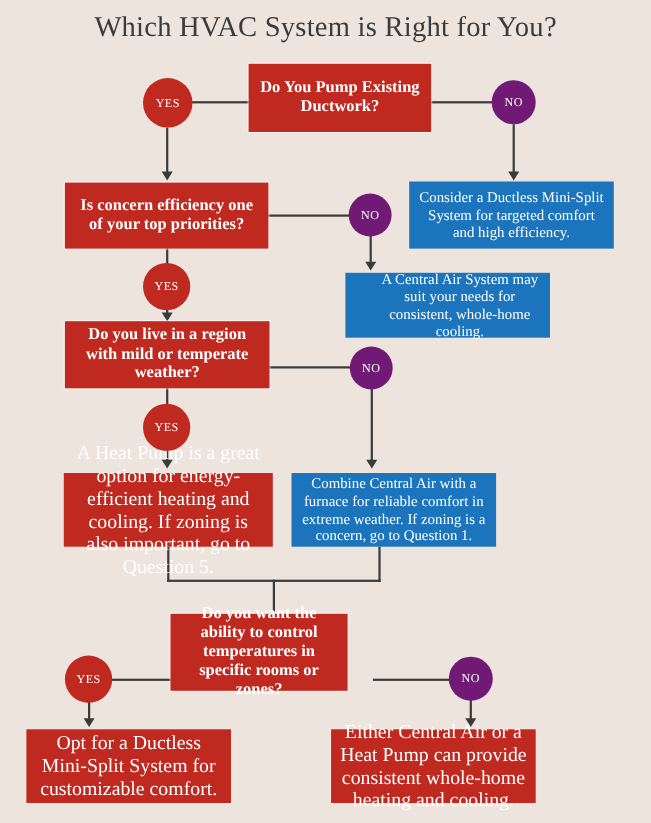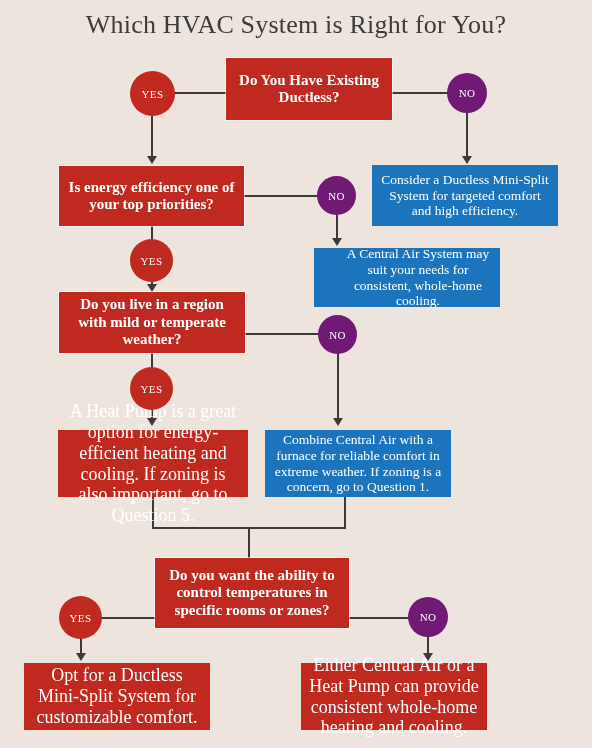--- a/index.html
+++ b/index.html
@@ -103,39 +103,39 @@
 
 <div id="canvas">
 
   <div class="title">Which HVAC System is Right for You?</div>
 
   <div class="line h-line" style="left:173px; top:92px; width:55px;"></div>
 
   <div class="line h-line" style="left:391px; top:92px; width:57px;"></div>
 
   <div class="node q-box" style="left:226px; top:58px; width:166px; height:62px;">
-    <span>Do You Have Existing Ductless?</span>
+    <span>Do You Pump Existing Ductwork?</span>
   </div>
 
   <div class="circle c-red" style="left:130px; top:71px; width:45px; height:45px;">
     <span>YES</span>
   </div>
 
   <div class="circle c-blue" style="left:447px; top:73px; width:40px; height:40px;">
     <span>NO</span>
   </div>
 
   <div class="line v-line" style="left:151px; top:116px; width:2px; height:42px;"></div>
   <div class="arrow-down" style="left:147px; top:156px;"></div>
 
   <div class="line v-line" style="left:466px; top:113px; width:2px; height:44px;"></div>
   <div class="arrow-down" style="left:462px; top:156px;"></div>
 
   <div class="node q-box" style="left:59px; top:166px; width:185px; height:60px;">
-    <span>Is energy efficiency one of your top priorities?</span>
+    <span>Is concern efficiency one of your top priorities?</span>
   </div>
 
   <div class="node a-blue" style="left:372px; top:165px; width:186px; height:61px;">
     <span>Consider a Ductless Mini-Split System for targeted comfort and high efficiency.</span>
   </div>
 
   <div class="line h-line" style="left:243px; top:195px; width:76px;"></div>
   <div class="circle c-blue" style="left:317px; top:176px; width:39px; height:39px;">
     <span>NO</span>
   </div>
@@ -179,21 +179,21 @@
 
   <div class="node a-blue" style="left:265px; top:430px; width:186px; height:67px;">
     <span>Combine Central Air with a furnace for reliable comfort in extreme weather. If zoning is a concern, go to Question 1.</span>
   </div>
 
   <div class="line v-line" style="left:152px; top:497px; width:2px; height:32px;"></div>
   <div class="line v-line" style="left:344px; top:497px; width:2px; height:32px;"></div>
   <div class="line h-line" style="left:152px; top:527px; width:194px;"></div>
   <div class="line v-line" style="left:248px; top:527px; width:2px; height:32px;"></div>
 
-  <div class="node q-box" style="left:155px; top:558px; width:194px; height:70px;">
+  <div class="node q-box" style="left:155px; top:558px; width:161px; height:70px;">
     <span>Do you want the ability to control temperatures in specific rooms or zones?</span>
   </div>
 
   <div class="line h-line" style="left:100px; top:617px; width:57px;"></div>
   <div class="circle c-red" style="left:59px; top:596px; width:43px; height:43px;">
     <span>YES</span>
   </div>
   <div class="line v-line" style="left:80px; top:638px; width:2px; height:20px;"></div>
   <div class="arrow-down" style="left:76px; top:653px;"></div>
 

